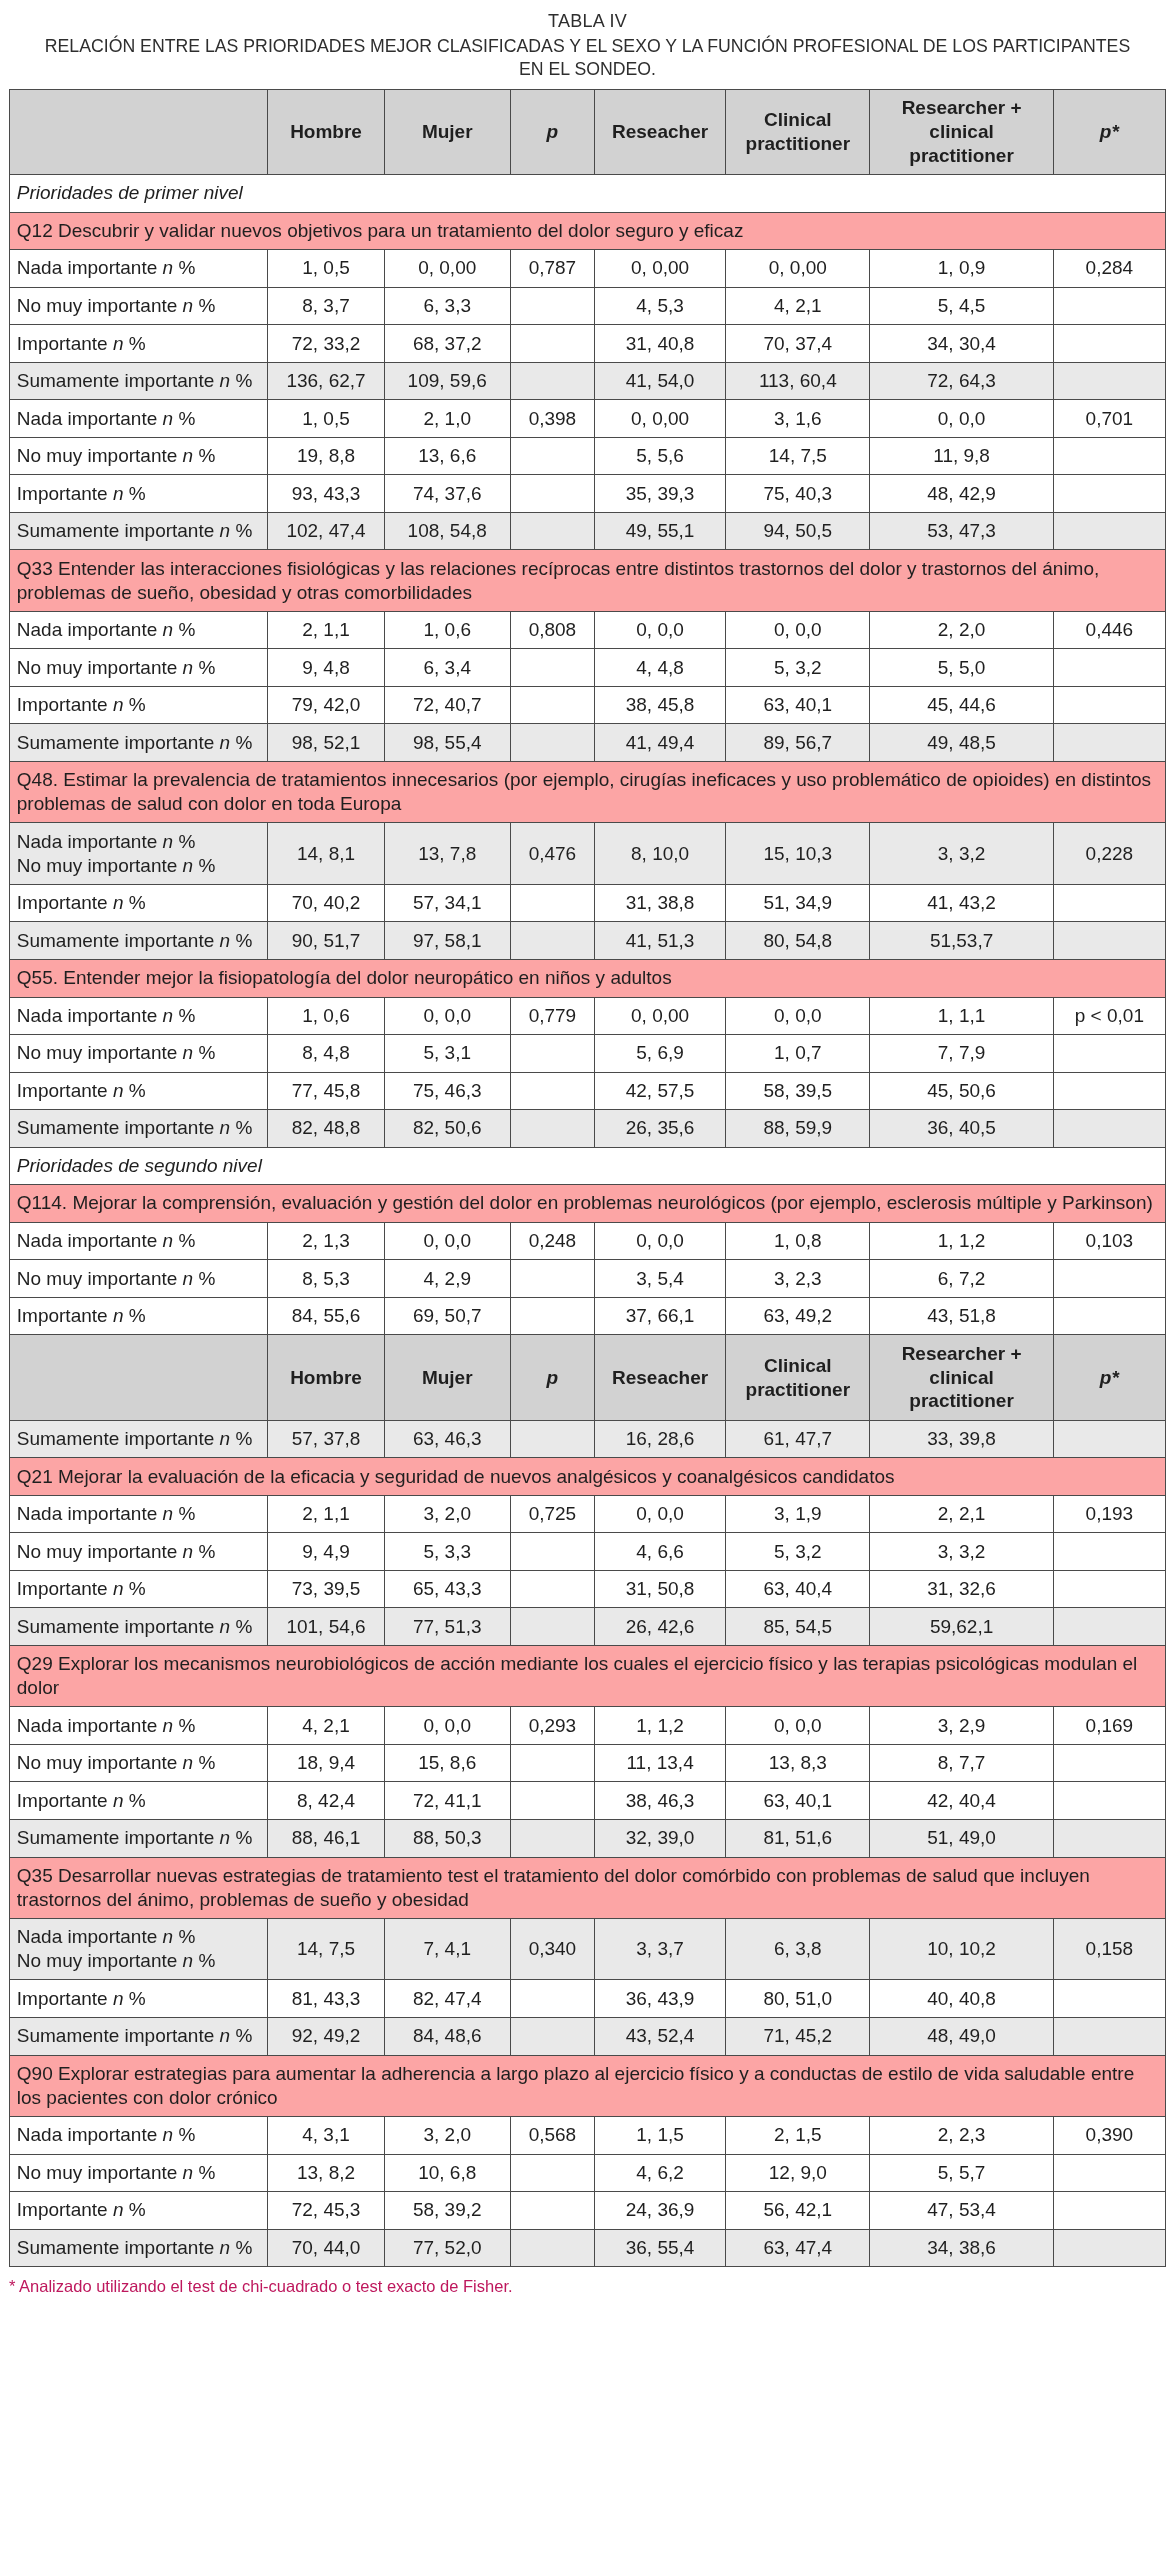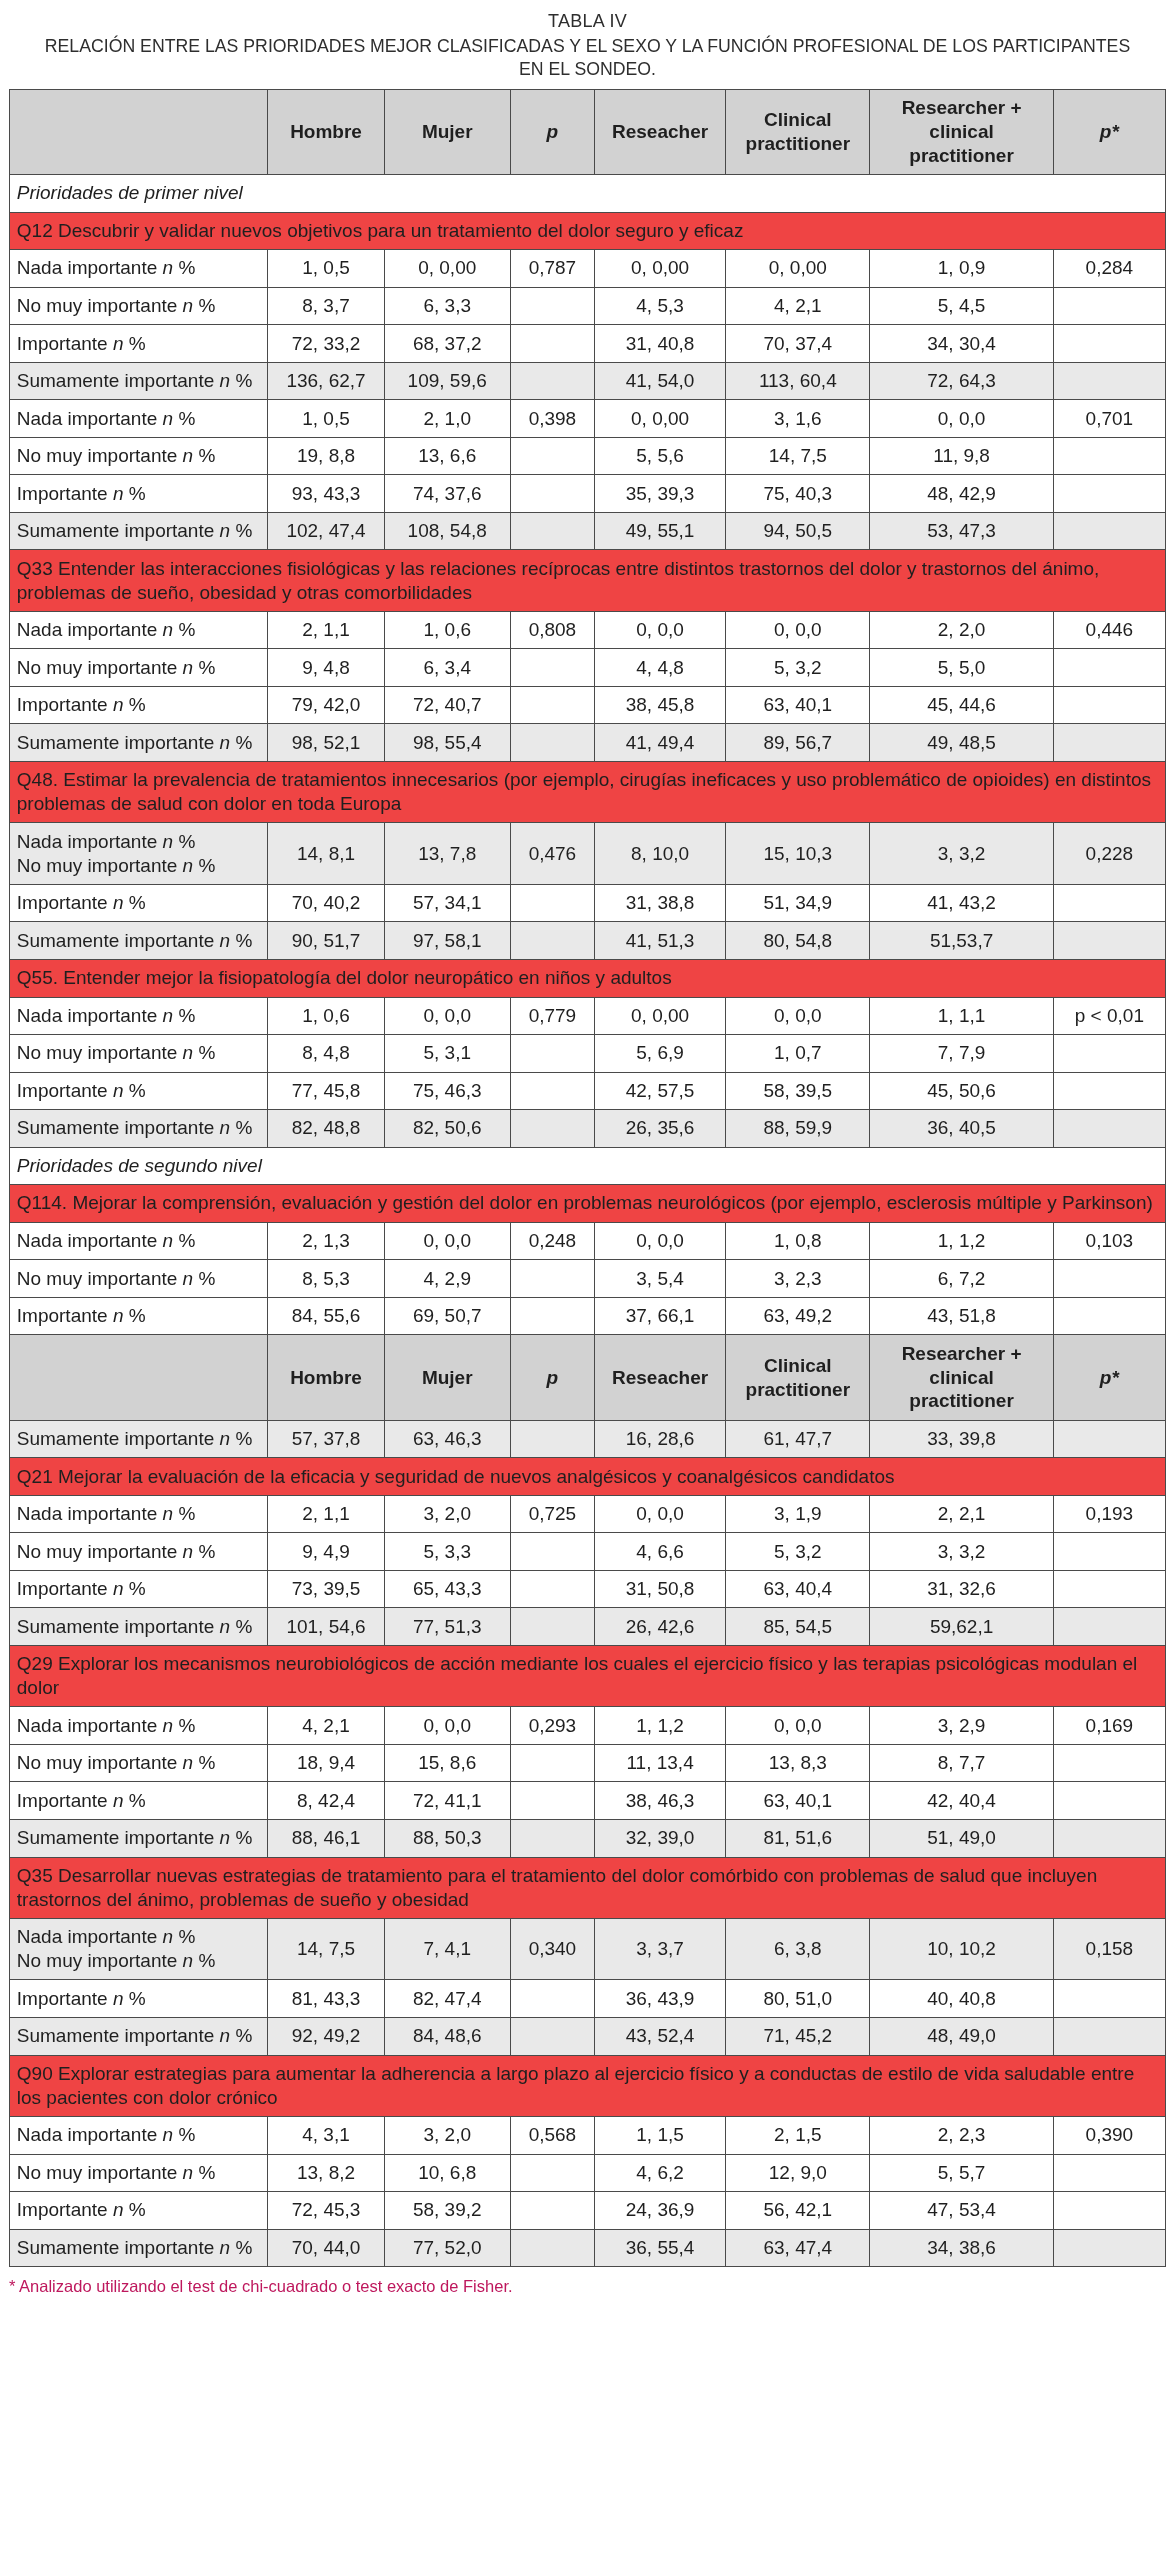--- a/index.html
+++ b/index.html
@@ -47,21 +47,21 @@
     border-top-width: 1.7px;
   }
   .main-table th.p-col { font-style: italic; }
   .section-row td {
     font-style: italic;
     text-align: left;
     background: #ffffff;
   }
   .question-row td {
     text-align: left;
-    background: #ef4444;
+    background: #fca5a5;
     margin-top: 20px;
   }
   .data-row td.label-cell { text-align: left; background: #ffffff; }
   .data-row td.num-cell { text-align: center; background: #ffffff; }
   .data-row.shaded td { background: #e9e9e9; }
   .footnote {
     margin-top: 10.3px;
     font-size: 16.5px;
     color: #be185d;
     text-align: left;
@@ -440,21 +440,21 @@
           <td class="label-cell">Sumamente importante <i>n</i>&nbsp;%</td>
           <td class="num-cell">88, 46,1</td>
           <td class="num-cell">88, 50,3</td>
           <td class="num-cell"></td>
           <td class="num-cell">32, 39,0</td>
           <td class="num-cell">81, 51,6</td>
           <td class="num-cell">51, 49,0</td>
           <td class="num-cell"></td>
         </tr>
         <tr class="question-row">
-          <td colspan="8">Q35 Desarrollar nuevas estrategias de tratamiento para el tratamiento del dolor comórbido con problemas de salud que incluyen trastornos del ánimo, problemas de sueño y obesidad</td>
+          <td colspan="8">Q35 Desarrollar nuevas estrategias de tratamiento test el tratamiento del dolor comórbido con problemas de salud que incluyen trastornos del ánimo, problemas de sueño y obesidad</td>
         </tr>
         <tr class="data-row shaded">
           <td class="label-cell">Nada importante <i>n</i>&nbsp;%<br>No muy importante <i>n</i>&nbsp;%</td>
           <td class="num-cell">14, 7,5</td>
           <td class="num-cell">7, 4,1</td>
           <td class="num-cell">0,340</td>
           <td class="num-cell">3, 3,7</td>
           <td class="num-cell">6, 3,8</td>
           <td class="num-cell">10, 10,2</td>
           <td class="num-cell">0,158</td>

